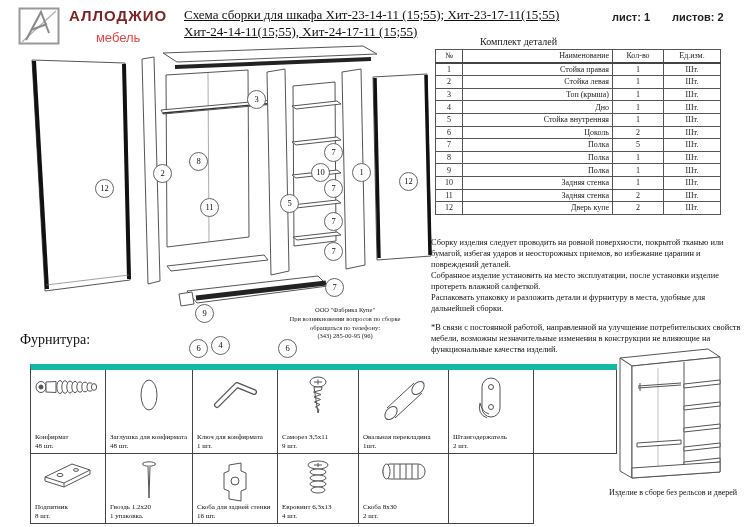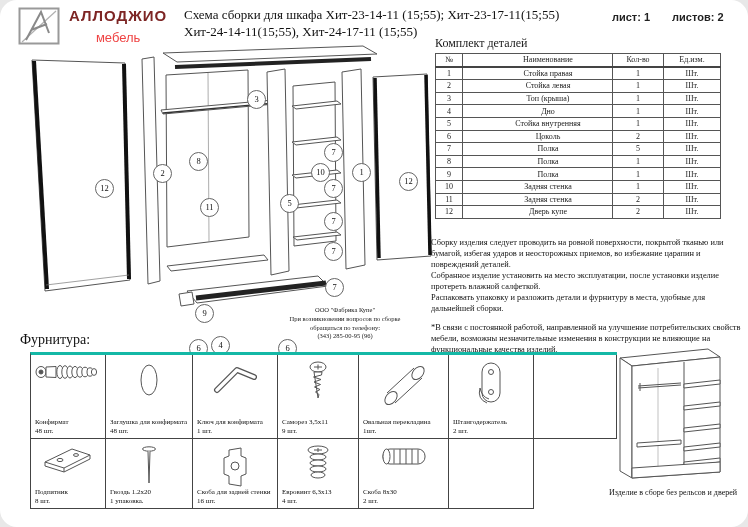--- a/index.html
+++ b/index.html
@@ -1,48 +1,48 @@
 <!DOCTYPE html>
 <html><head>
 <meta charset="utf-8">
 <style>
   html,body{margin:0;padding:0;background:#e8e8e8;}
   #page{position:relative;width:748px;height:527px;background:#fff;overflow:hidden;
-        font-family:"Liberation Serif", serif;color:#1a1a1a;border-radius:17px;}
+        font-family:"Liberation Serif", serif;color:#1a1a1a;}
   
   #logo{position:absolute;left:18px;top:7px;display:flex;gap:9px;align-items:flex-start;}
   #logo .txt{text-align:center;font-family:"Liberation Sans",sans-serif;}
   #logo .brand{font-weight:bold;font-size:15px;letter-spacing:1px;color:#7d2524;}
   #logo .tag{font-size:13px;color:#ef4444;margin-top:6px;}
-  #title{position:absolute;left:184px;top:7px;width:450px;font-size:13px;line-height:1.3;color:#111;}
+  #title{position:absolute;left:184px;top:7px;width:450px;font-size:13px;line-height:1.3;color:#111;text-decoration:underline;}
   #sheetinfo{position:absolute;left:612px;top:11px;font-family:"Liberation Sans",sans-serif;
              font-size:11px;color:#222;display:flex;gap:22px;font-weight:bold;}
   
   #parts{position:absolute;left:435px;top:36px;}
-  #parts .cap{font-size:12px;margin-bottom:2px;}
+  #parts .cap{font-size:10px;margin-bottom:2px;margin-left:45px;}
   #parts table{border-collapse:collapse;font-size:8px;}
   #parts th,#parts td{border:1px solid #555;padding:0 3px;height:11.6px;text-align:center;font-weight:normal;}
   #parts th{border-bottom:2px solid #444;}
-  #parts td.nm,#parts th.nm{text-align:center;padding-left:24px;}
+  #parts td.nm,#parts th.nm{text-align:right;padding-left:24px;}
   #parts .c0{width:20px}.nm{width:122px}#parts .c2{width:44px}#parts .c3{width:50px}
   
   #notes{position:absolute;left:431px;top:229px;width:316px;font-size:8.4px;line-height:1.3;color:#111;}
   #notes p{margin:0;}
   #notes p.sp{margin-top:9px;}
   
   #manu{position:absolute;left:253px;top:306px;width:184px;text-align:center;font-size:6.5px;line-height:1.35;color:#222;}
   
   #diagram{position:absolute;left:15px;top:45px;width:420px;height:285px;}
   .co{position:absolute;width:17px;height:17px;border:1px solid #666;border-radius:50%;background:#fff;
       font-size:8.5px;line-height:16px;text-align:center;color:#111;}
   
   #hwcap{position:absolute;left:20px;top:332px;font-size:14px;color:#111;}
-  #hw{position:absolute;left:30px;top:352px;display:grid;
+  #hw{position:absolute;left:30px;top:364px;display:grid;
       grid-template-columns:75px 87px 85px 81px 90px 85px 83px;
-      grid-template-rows:84px 70px;border-top:3px solid #14b8a6;border-left:1px solid #444;}
+      grid-template-rows:84px 70px;border-top:6px solid #14b8a6;border-left:1px solid #444;}
   .hcell{position:relative;border-right:1px solid #444;border-bottom:1px solid #444;background:#fff;}
   .hicon{position:absolute;left:0;right:0;top:6px;display:flex;justify-content:center;}
   .hlabel{position:absolute;left:4px;bottom:3px;right:2px;font-size:7px;line-height:1.2;color:#111;}
   
   #wardrobe{position:absolute;left:612px;top:344px;width:122px;height:142px;}
   #wcap{position:absolute;left:598px;top:488px;width:150px;text-align:center;font-size:8px;color:#111;}
   svg{display:block;}
 </style>
 </head>
 <body>

